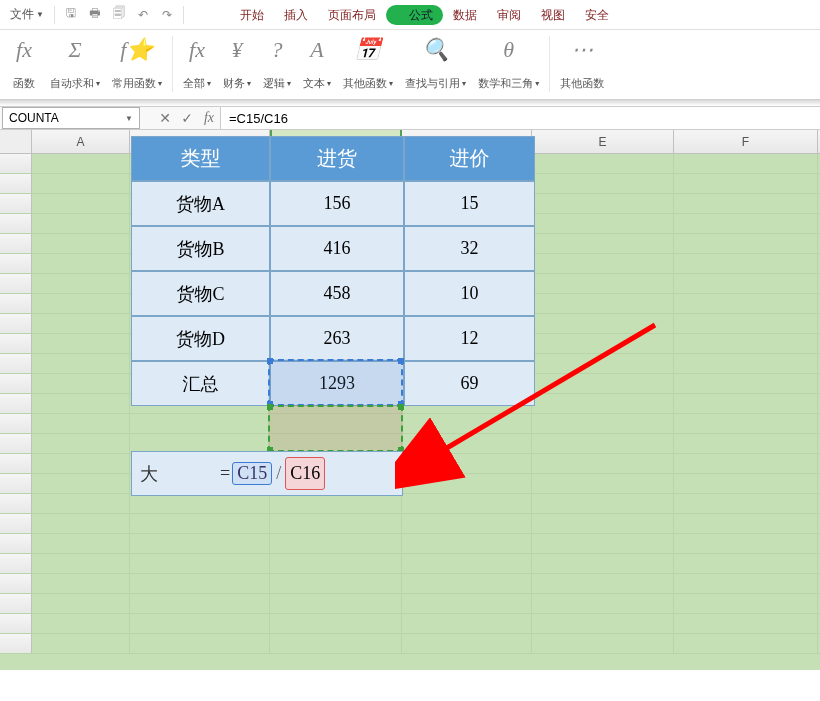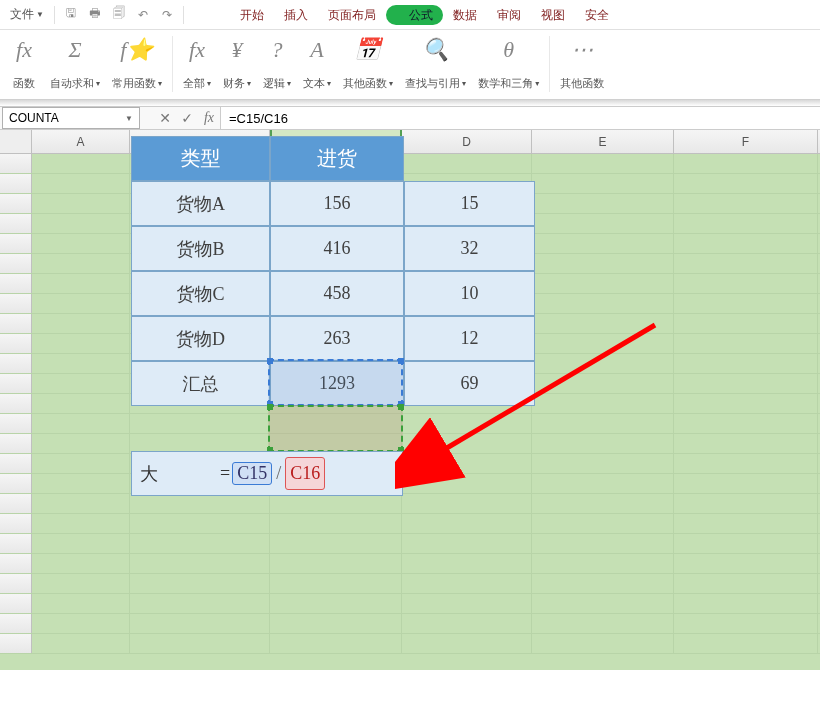--- a/index.html
+++ b/index.html
@@ -45,41 +45,41 @@
 .gridbody { position: relative; }
 .gridrow { display: flex; height: 20px; border-bottom: 1px solid #b8d4a8; }
 .rowhead { width: 32px; background: linear-gradient(#f5f5f5,#e8e8e8); border-right: 1px solid #c0c0c0; }
 .gcell { border-right: 1px solid #b8d4a8; }
 
 
 .datatable { position: absolute; left: 131px; top: 6px; z-index: 5; }
 .datatable .drow { display: flex; }
 .datatable .dcell { width: 139px; height: 45px; border: 1px solid #7ba5c9; display: flex; align-items: center; justify-content: center; font-size: 18px; font-family: "SimSun", serif; }
 .datatable .dcell.th { background: #5b9bd5; color: #fff; font-size: 20px; font-family: "Microsoft YaHei"; }
-.datatable .dcell.td { background: #deebf7; color: #404040; }
+.datatable .dcell.td { background: #deebf7; color: #000000; }
 .datatable .dcell.cC-col { width: 134px; }
 .datatable .dcell.cD-col { width: 131px; }
 
 
 .sel-blue { position: absolute; left: 268px; top: 229px; width: 135px; height: 47px; border: 2px dashed #3a7bd5; background: rgba(90,140,200,0.18); z-index: 8; }
 .sel-blue::before, .sel-blue::after, .sel-blue .h1, .sel-blue .h2 { content:""; position:absolute; width:6px; height:6px; background:#3a7bd5; }
 .sel-blue::before { left:-3px; top:-3px; } .sel-blue::after { right:-3px; top:-3px; }
 .sel-blue .h1 { left:-3px; bottom:-3px; } .sel-blue .h2 { right:-3px; bottom:-3px; }
 .sel-green { position: absolute; left: 268px; top: 275px; width: 135px; height: 47px; border: 2px dashed #3aa03a; background: rgba(186,140,120,0.25); z-index: 8; }
 .sel-green::before, .sel-green::after, .sel-green .h1, .sel-green .h2 { content:""; position:absolute; width:6px; height:6px; background:#3aa03a; }
 .sel-green::before { left:-3px; top:-3px; } .sel-green::after { right:-3px; top:-3px; }
 .sel-green .h1 { left:-3px; bottom:-3px; } .sel-green .h2 { right:-3px; bottom:-3px; }
 
 
 .editcell { position: absolute; left: 131px; top: 321px; width: 272px; height: 45px; background: #deebf7; border: 1px solid #7ba5c9; z-index: 10; display: flex; align-items: center; padding: 0 8px; font-size: 18px; font-family: "SimSun", serif; }
 .editcell .cursor-tok { color: #333; }
 .editcell .eq { color: #333; margin: 0 2px 0 62px; }
 .editcell .ref1 { background: #d0e0f5; border: 1px solid #3a7bd5; border-radius: 3px; padding: 0 4px; color: #336; }
 .editcell .slash { color: #666; padding: 0 4px; }
-.editcell .ref2 { background: #f5d5d8; border: 1px solid #d55; border-radius: 3px; padding: 5px 4px; color: #b91c1c; }
+.editcell .ref2 { background: #f5d5d8; border: 1px solid #d55; border-radius: 3px; padding: 5px 4px; color: #000000; }
 
 
 .arrow-svg { position: absolute; left: 395px; top: 185px; z-index: 20; pointer-events: none; }
 </style>
 </head>
 <body>
 
 <div class="menubar">
   <div class="file-btn">
     <span>文件</span>
@@ -433,20 +433,21 @@
         <div class="gcell cD"></div>
         <div class="gcell cE"></div>
         <div class="gcell cF"></div>
       </div>
     </div>
 
   <div class="datatable">
     <div class="drow">
       <div class="dcell th">类型</div>
       <div class="dcell th cC-col">进货</div>
+      <div class="dcell th cD-col">进价</div>
     </div>
     <div class="drow">
         <div class="dcell td">货物A</div>
         <div class="dcell td cC-col">156</div>
         <div class="dcell td cD-col">15</div>
       </div>
     <div class="drow">
         <div class="dcell td">货物B</div>
         <div class="dcell td cC-col">416</div>
         <div class="dcell td cD-col">32</div>

